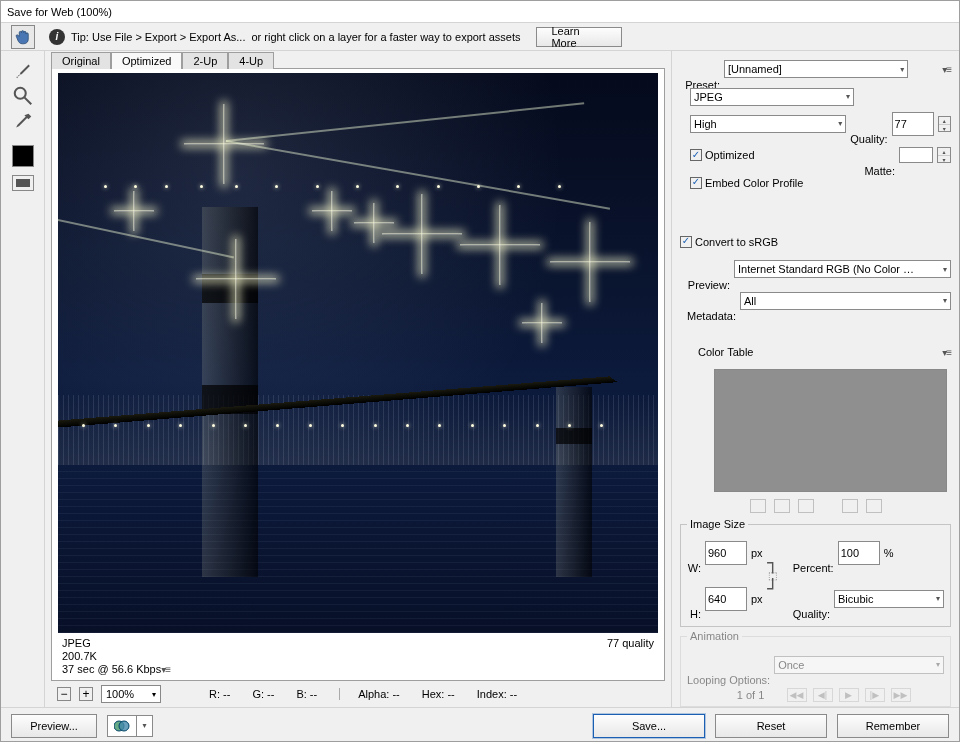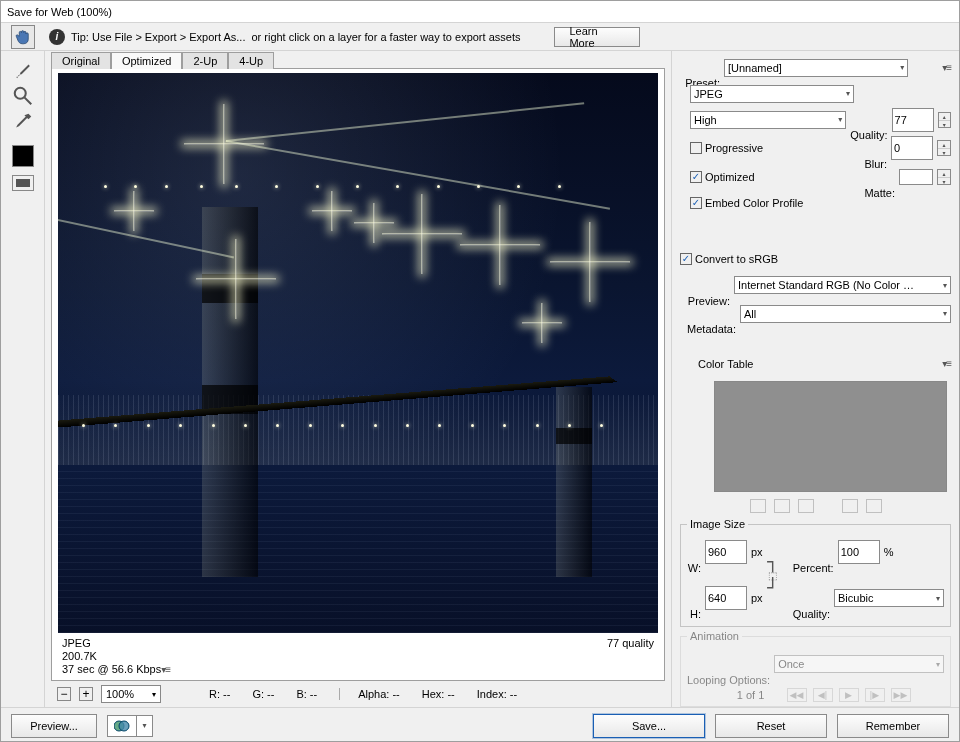--- a/index.html
+++ b/index.html
@@ -88,21 +88,21 @@
 
 <div class="tipbar">
   <div class="hand-abs">
     <svg viewBox="0 0 24 24">
         <path fill="#4a77b4" stroke="#26466d" stroke-width="1" d="M7 11V6a1.5 1.5 0 013 0V5a1.5 1.5 0 013 0v1a1.5 1.5 0 013 0v2a1.5 1.5 0 013 0v7c0 3-2 6-6 6h-2c-3 0-5-2-6-5l-2-5c-.5-1.3 1-2.5 2-1.5L7 11z"></path>
       </svg>
   </div>
   <span class="info-icon">i</span>
   <span style="font-weight:500">Tip: Use File &gt; Export &gt; Export As...</span>
   <span>or right click on a layer for a faster way to export assets</span>
-  <div class="btn" style="margin-left:28px; width:86px;">
+  <div class="btn" style="margin-left:10px; width:86px;">
       <span>Learn More</span>
     </div>
 </div>
 
 <div class="main">
 
   <div class="toolcol">
     <div style="height:4px"></div>
     <div class="tool">
         <svg viewBox="0 0 16 16">
@@ -252,32 +252,20 @@
         </div>
       <span class="lbl" style="margin-left:auto">Quality:</span>
       <input class="num" value="77" style="">
       <div class="spin">
           <div>▴</div>
           <div>▾</div>
         </div>
     </div>
     <div class="row" style="margin-left:10px">
       <label style="display:flex; align-items:center">
-          <span class="chk"></span>
-          <span>Progressive</span>
-        </label>
-      <span class="lbl" style="margin-left:auto">Blur:</span>
-      <input class="num" value="0" style="">
-      <div class="spin">
-          <div>▴</div>
-          <div>▾</div>
-        </div>
-    </div>
-    <div class="row" style="margin-left:10px">
-      <label style="display:flex; align-items:center">
           <span class="chk on"></span>
           <span>Optimized</span>
         </label>
       <span class="lbl" style="margin-left:auto">Matte:</span>
       <div class="matte-sw"></div>
       <div class="spin">
           <div>▴</div>
           <div>▾</div>
         </div>
     </div>

